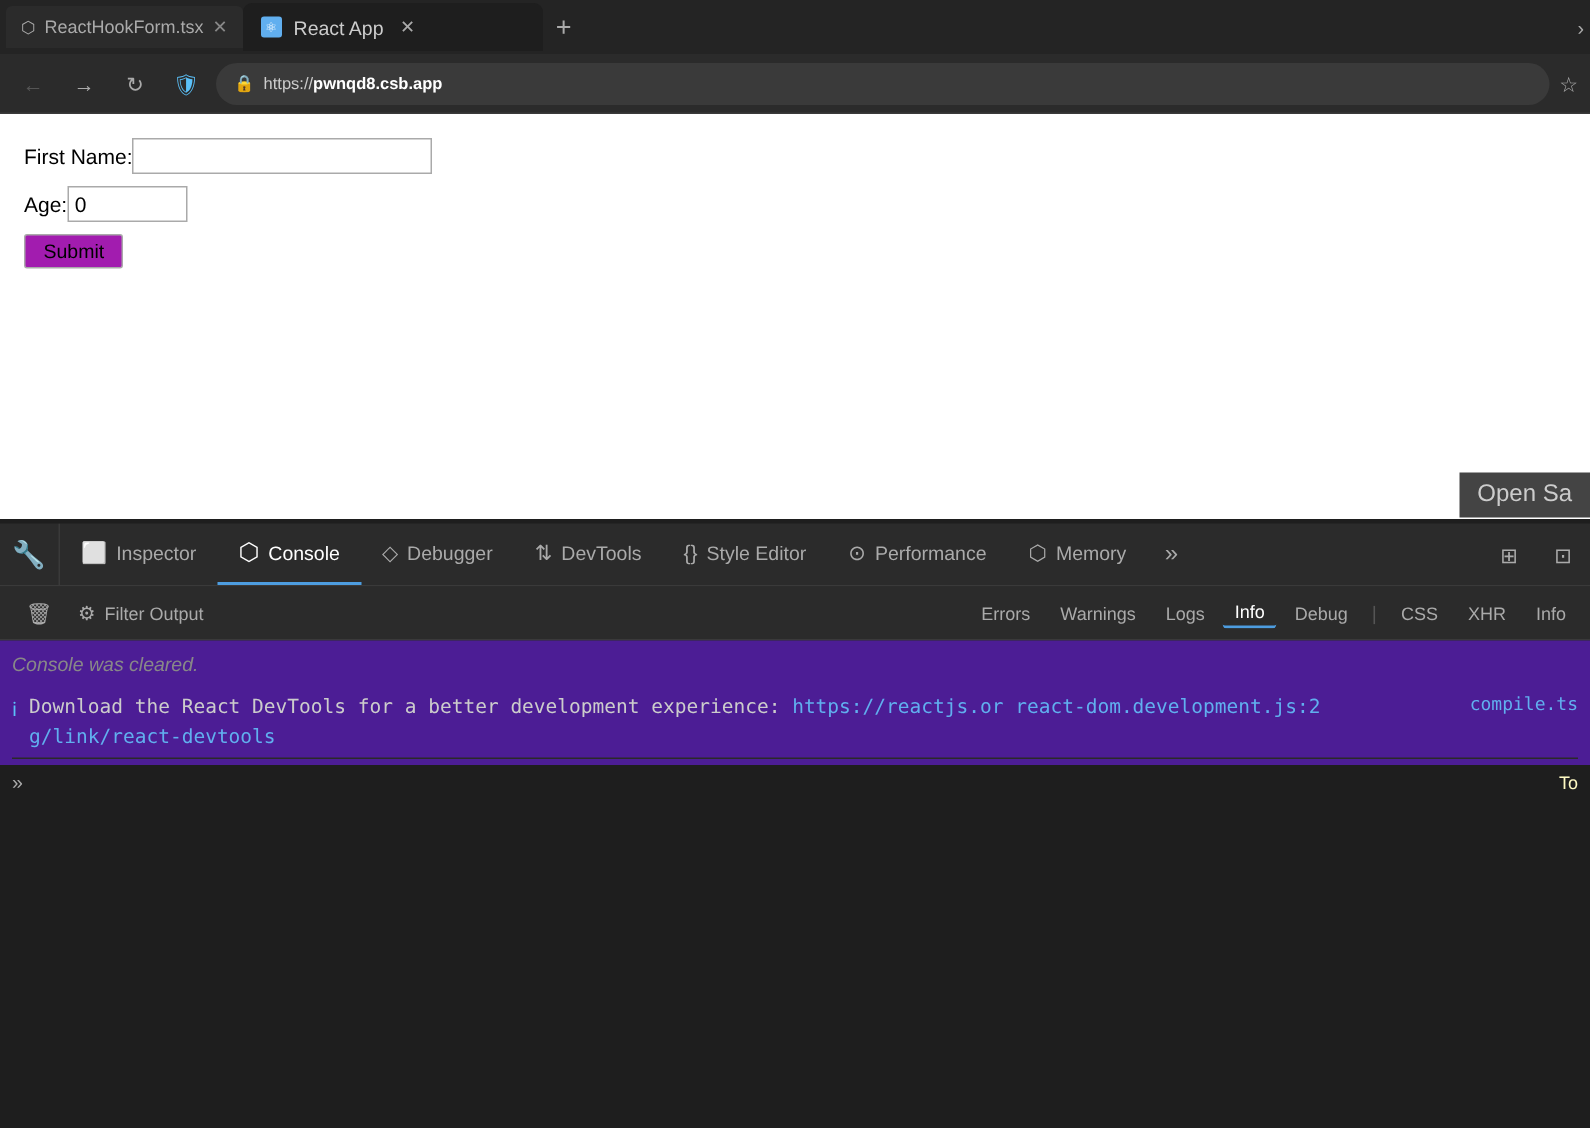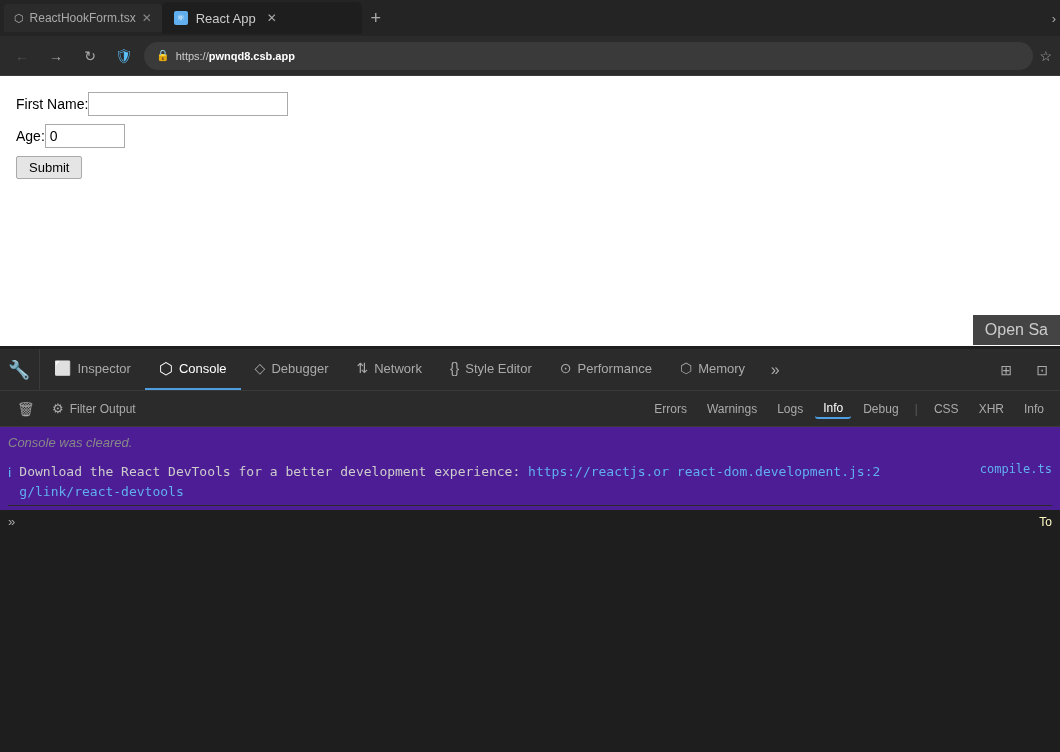--- a/index.html
+++ b/index.html
@@ -28,21 +28,21 @@
     .url-text .url-bold { color: #fff; font-weight: bold; }
     .star-btn { color: #aaa; cursor: pointer; font-size: 14px; }
 
     
     .webpage { background: #fff; color: #000; padding: 16px; height: 270px; overflow: hidden; position: relative; }
     .form-row { display: flex; align-items: center; margin-bottom: 8px; font-size: 14px; }
     .form-label { font-family: Arial, sans-serif; }
     .form-input { border: 1px solid #aaa; padding: 2px 4px; font-size: 14px; height: 24px; }
     .form-input-text { width: 200px; }
     .form-input-number { width: 80px; }
-    .submit-btn { background: #e5e5e5; border: 1px solid #aaa; padding: 3px 12px; font-size: 13px; cursor: pointer; border-radius: 2px; }
+    .submit-btn { background: #a21caf; border: 1px solid #aaa; padding: 3px 12px; font-size: 13px; cursor: pointer; border-radius: 2px; }
     .open-sandbox-btn { position: absolute; bottom: 1px; right: 0; background: #444; color: #ccc; border: none; padding: 6px 12px; font-size: 16px; cursor: pointer; }
 
     
     .devtools { background: #1e1e1e; border-top: 3px solid #1e1e1e; }
 
     
     .devtools-toolbar { display: flex; align-items: center; background: #2b2b2b; height: 42px; border-bottom: 1px solid #3a3a3a; overflow: hidden; }
     .devtools-logo { width: 40px; height: 42px; display: flex; align-items: center; justify-content: center; border-right: 1px solid #3a3a3a; color: #61afef; font-size: 16px; }
     .devtools-tab { display: flex; align-items: center; gap: 6px; padding: 0 14px; height: 42px; color: #aaa; font-size: 13px; cursor: pointer; white-space: nowrap; border-bottom: 3px solid transparent; }
     .devtools-tab.active { color: #fff; border-bottom: 3px solid #4d9de0; }
@@ -141,21 +141,21 @@
     <div class="devtools-tab active">
       <span class="devtools-tab-icon" style="font-size:16px;">⬡</span>
       <span>Console</span>
     </div>
     <div class="devtools-tab">
       <span class="devtools-tab-icon">◇</span>
       <span>Debugger</span>
     </div>
     <div class="devtools-tab">
       <span class="devtools-tab-icon">⇅</span>
-      <span>Network</span>
+      <span>DevTools</span>
     </div>
     <div class="devtools-tab">
       <span class="devtools-tab-icon">{}</span>
       <span>Style Editor</span>
     </div>
     <div class="devtools-tab">
       <span class="devtools-tab-icon">⊙</span>
       <span>Performance</span>
     </div>
     <div class="devtools-tab">

